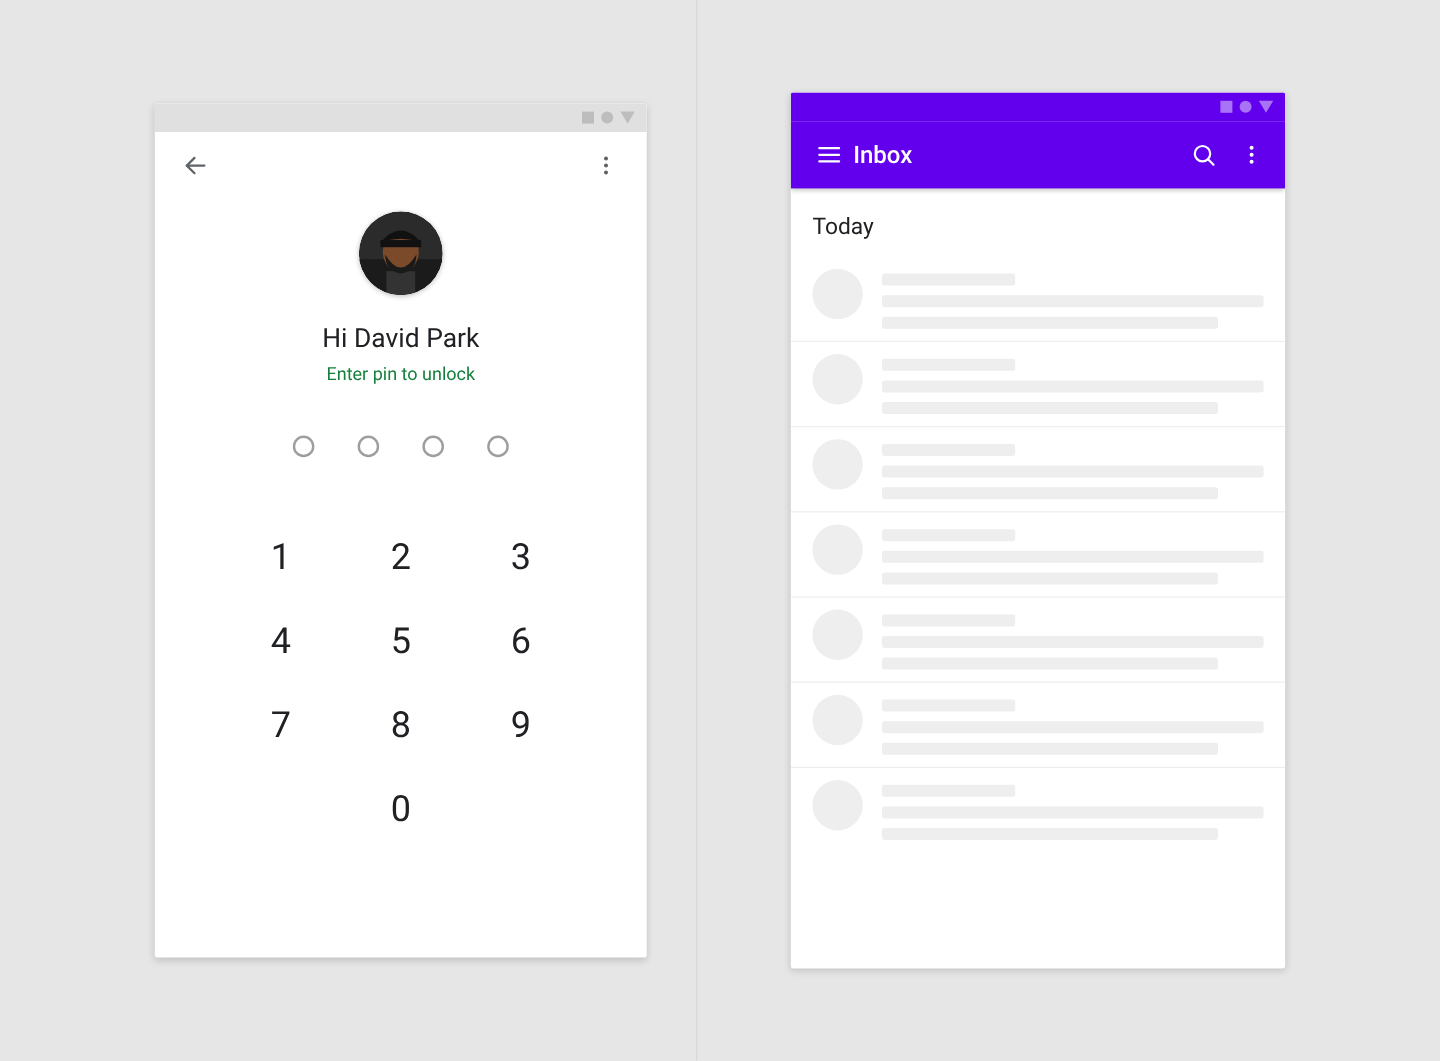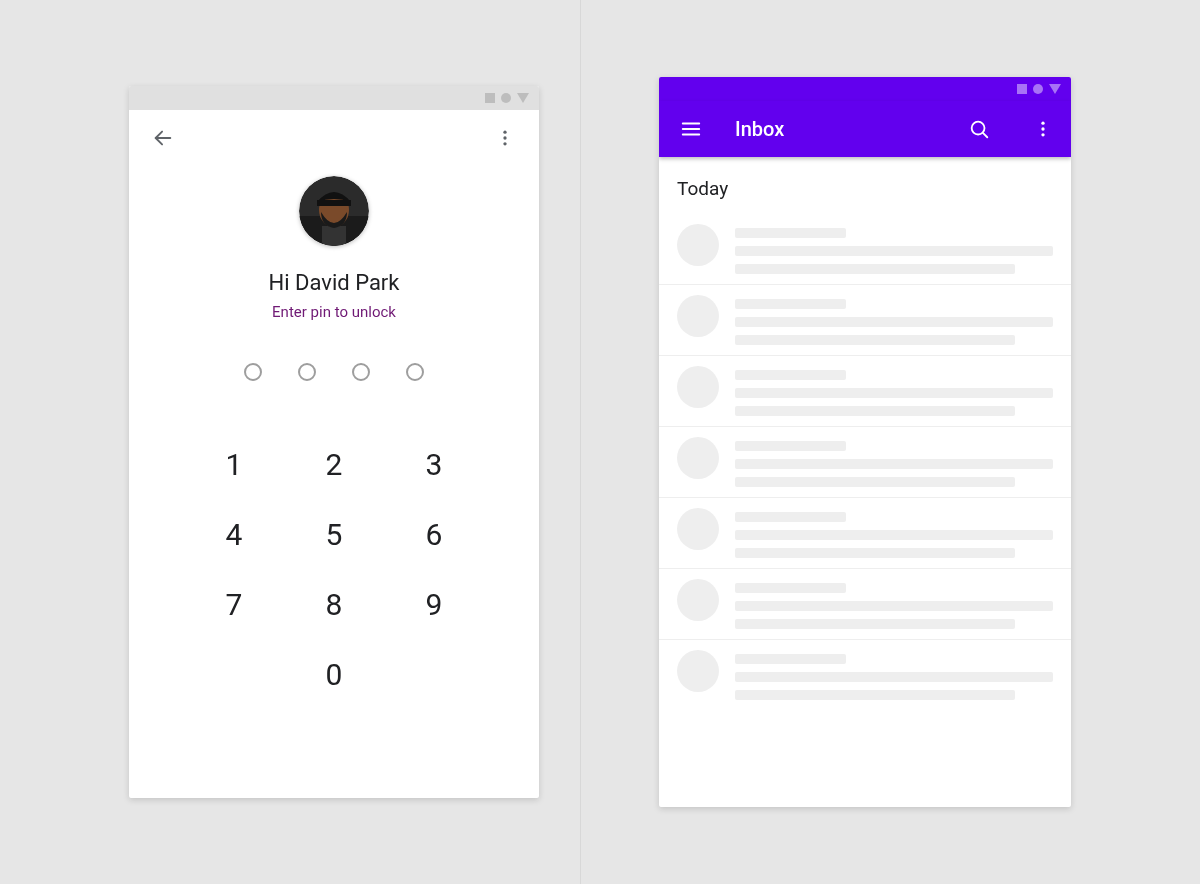--- a/index.html
+++ b/index.html
@@ -80,21 +80,21 @@
   }
   .avatar {
     width: 70px; height: 70px;
     border-radius: 50%;
     overflow: hidden;
     box-shadow: 0 1px 4px rgba(0,0,0,.25);
   }
   .avatar svg { width: 100%; height: 100%; display:block; }
 
   .greeting { margin-top: 24px; font-size: 22px; color: #202124; font-weight: 400; }
-  .subtitle { margin-top: 8px; font-size: 15px; color: #701a75; }
+  .subtitle { margin-top: 8px; font-size: 15px; color: #15803d; }
 
   .pin-dots {
     margin-top: 42px;
     display: flex;
     gap: 36px;
   }
   .pin-dot {
     width: 18px; height: 18px;
     border-radius: 50%;
     border: 2px solid #9e9e9e;
@@ -121,21 +121,20 @@
   .key.empty { cursor: default; }
 
   
   .appbar-inbox {
     height: 56px;
     background: #6200ee;
     color: #fff;
     display: flex;
     align-items: center;
     padding: 0 8px 0 12px;
-    gap: 24px;
     box-shadow: 0 2px 4px rgba(0,0,0,.25);
   }
   .appbar-inbox .title {
     font-size: 20px;
     font-weight: 500;
     flex: 1;
   }
   .appbar-inbox .icon-btn { color:#fff; }
 
   .inbox-body { flex:1; overflow:hidden; padding: 12px 0 0 0; }

